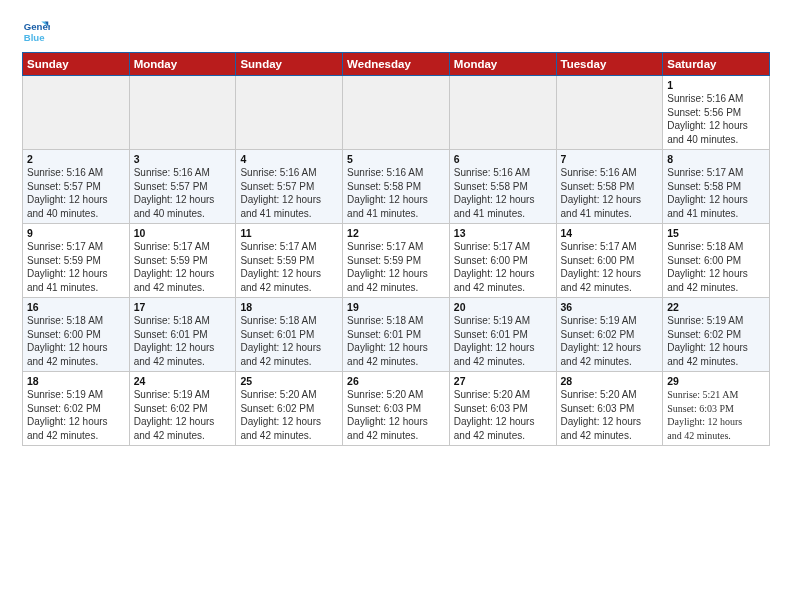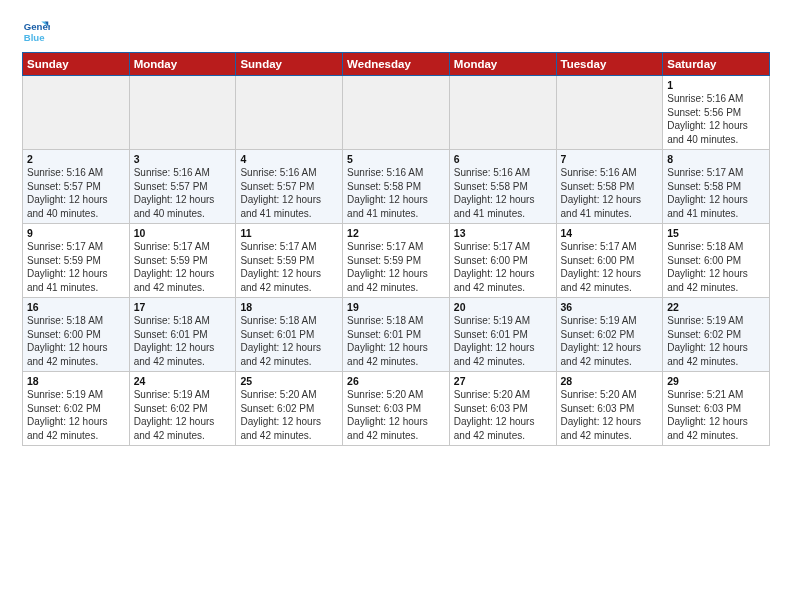--- a/index.html
+++ b/index.html
@@ -333,21 +333,21 @@
           </td>
           <td>
             <span class="day-num">28</span>
             <div class="day-detail" style="white-space: pre-line;">Sunrise: 5:20 AM
 Sunset: 6:03 PM
 Daylight: 12 hours
 and 42 minutes.</div>
           </td>
           <td>
             <span class="day-num">29</span>
-            <div class="day-detail" style="white-space: pre-line;">Sunrise: 5:21 AM
+            <div class="day-detail" style="white-space: pre-line; font-family: Liberation Serif, serif;">Sunrise: 5:21 AM
 Sunset: 6:03 PM
 Daylight: 12 hours
 and 42 minutes.</div>
           </td>
         </tr>
       </tbody>
   </table>
 </div>
 
 </body></html>

